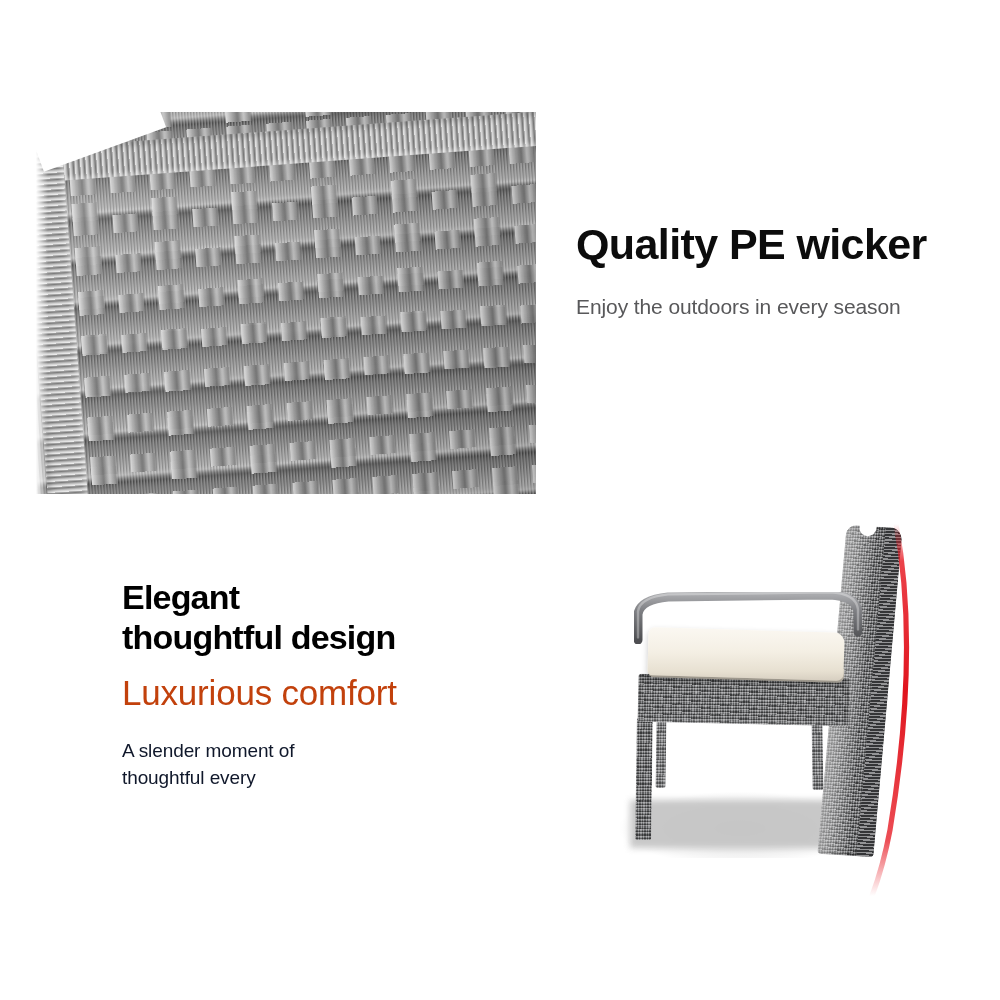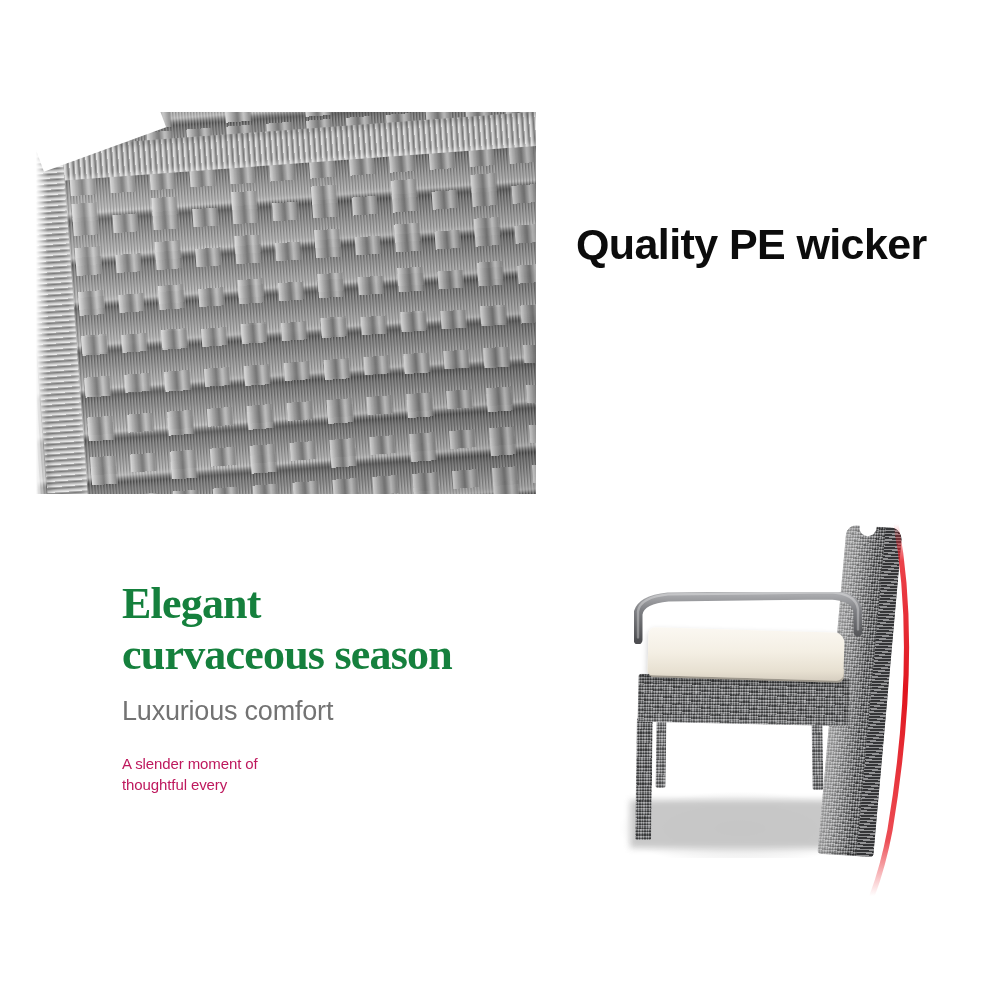--- a/index.html
+++ b/index.html
@@ -196,43 +196,42 @@
   }
 
   
   .block-bl {
     position: absolute;
     left: 122px;
     top: 578px;
     width: 420px;
   }
   .head-b1 {
-    font-size: 44px;
+    font-size: 34px;
     font-weight: 700;
     line-height: 1.17;
     letter-spacing: -0.8px;
-    color: #15803d;
+    color: #000000;
     margin: 0;
-    font-family: Liberation Serif, serif;
   }
   .head-b2 {
-    font-size: 27px;
+    font-size: 35px;
     font-weight: 400;
     line-height: 1.1;
     letter-spacing: -0.2px;
-    color: #737373;
+    color: #c2410c;
     margin: 16px 0 0 0;
     white-space: nowrap;
   }
   .head-b3 {
-    font-size: 15px;
+    font-size: 19px;
     font-weight: 300;
     line-height: 1.42;
     letter-spacing: -0.1px;
-    color: #be185d;
+    color: #0f172a;
     margin: 26px 0 0 0;
   }
 
   
   .chair-photo {
     position: absolute;
     left: 600px;
     top: 500px;
     width: 400px;
     height: 420px;
@@ -429,26 +428,27 @@
       <div class="wicker-shade"></div>
     </div>
     <div class="wicker-toprail"></div>
     <div class="wicker-leftpost"></div>
     <div class="wicker-corner-mask"></div>
     <div class="wicker-left-mask"></div>
   </div>
 
   <div class="block-tr">
     <h1 class="head-1">Quality PE wicker</h1>
+    <p class="head-3">Enjoy the outdoors in every season</p>
   </div>
 
   <div class="block-bl">
     <h1 class="head-b1">
       <span>Elegant</span><br>
-      <span>curvaceous season</span>
+      <span>thoughtful design</span>
     </h1>
     <h2 class="head-b2">Luxurious comfort</h2>
     <p class="head-b3">
       <span>A slender moment of</span><br>
       <span>thoughtful every</span>
     </p>
   </div>
 
   <div class="chair-photo">
     <div class="chair-stage">

